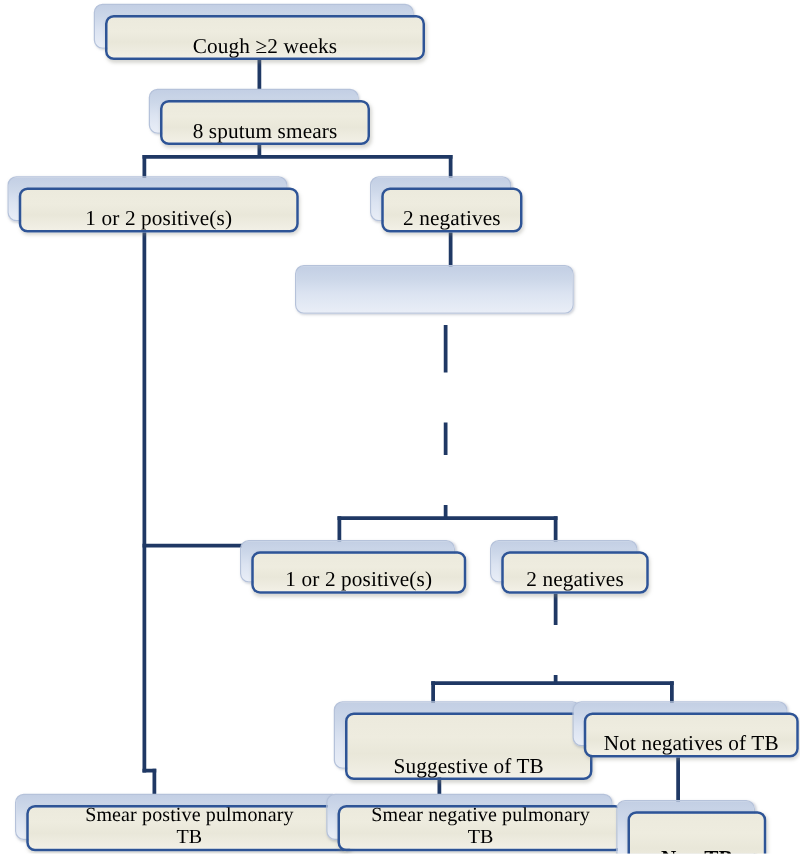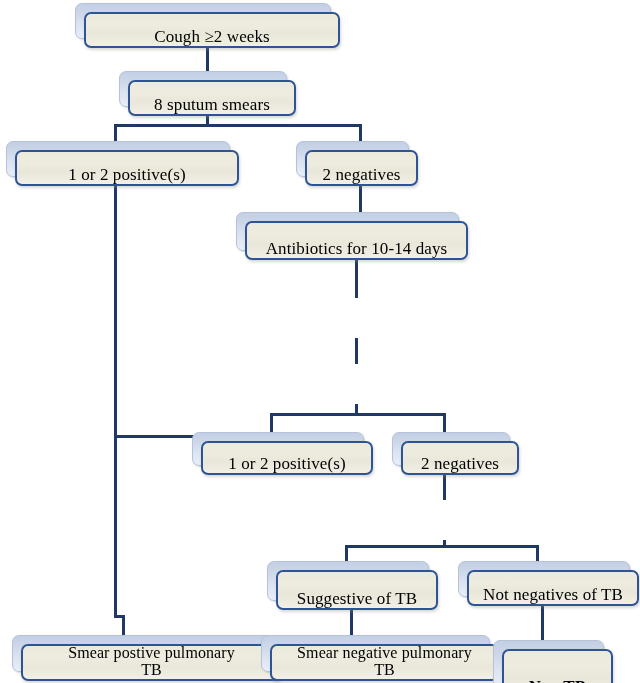--- a/index.html
+++ b/index.html
@@ -127,43 +127,40 @@
 
   <div class="node" style="left:296px; top:141px; width:122px; height:45px;">
     <div class="plate-back"></div>
     <div class="plate-front">
       <span class="label">2 negatives</span>
     </div>
   </div>
 
   <div class="node" style="left:236px; top:212px; width:232px; height:48px;">
     <div class="plate-back"></div>
-    <div class="plate-front">
-      <span class="label">Antibiotics for 10-14 days</span>
-    </div>
   </div>
 
 
 
   <div class="node" style="left:192px; top:432px; width:181px; height:43px;">
     <div class="plate-back"></div>
     <div class="plate-front">
       <span class="label">1 or 2 positive(s)</span>
     </div>
   </div>
 
   <div class="node" style="left:392px; top:432px; width:127px; height:43px;">
     <div class="plate-back"></div>
     <div class="plate-front">
       <span class="label">2 negatives</span>
     </div>
   </div>
 
 
-  <div class="node" style="left:267px; top:561px; width:171px; height:49px;">
+  <div class="node" style="left:267px; top:561px; width:171px; height:63px;padding-left:36px;">
     <div class="plate-back"></div>
     <div class="plate-front">
       <span class="label">Suggestive of TB</span>
     </div>
   </div>
 
   <div class="node" style="left:458px; top:561px; width:181px; height:45px;">
     <div class="plate-back"></div>
     <div class="plate-front">
       <span class="label">Not negatives of TB</span>

